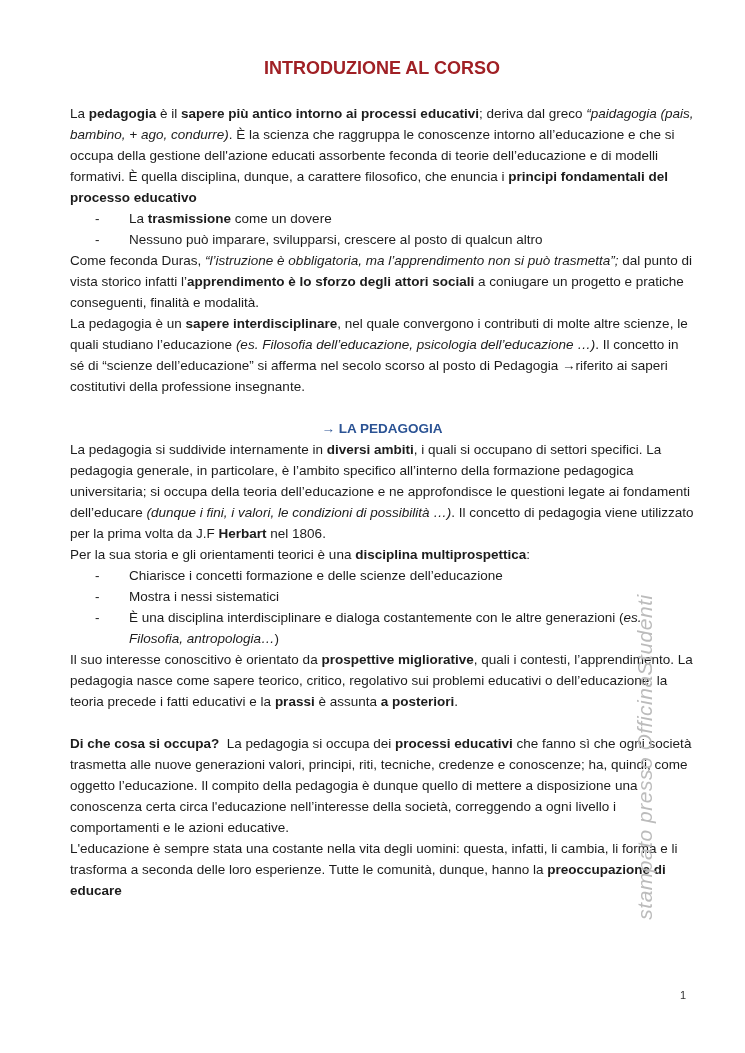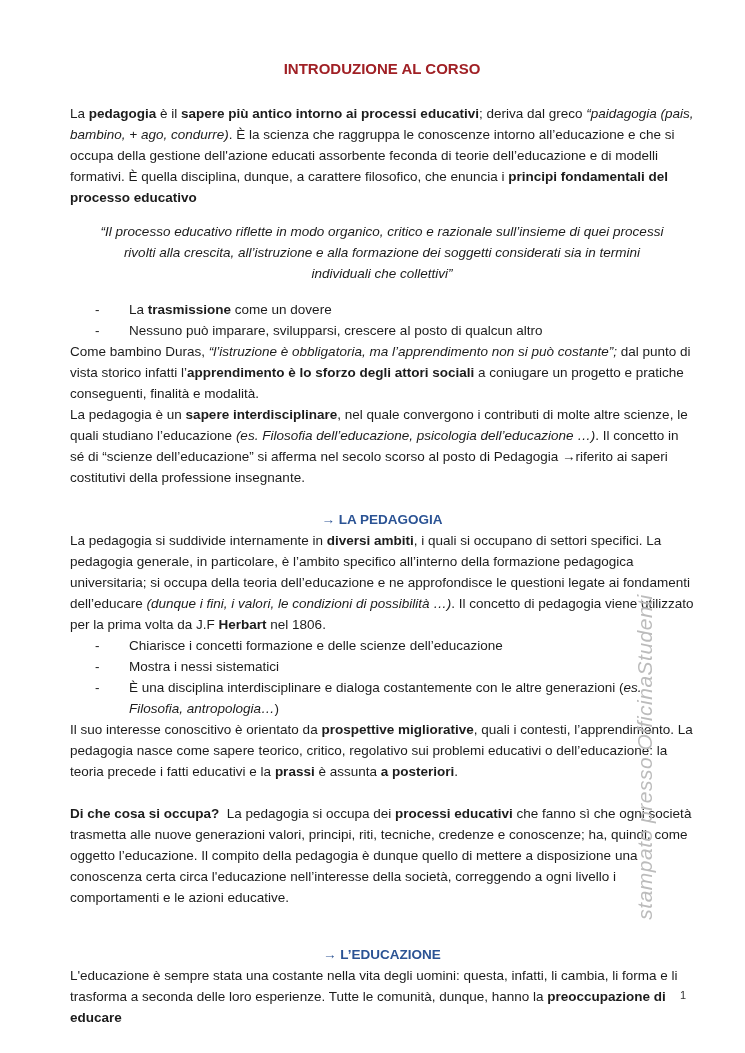--- a/index.html
+++ b/index.html
@@ -21,21 +21,21 @@
     top: 58px;
     width: 624px;
     font-size: 13.5px;
     line-height: 21px;
     text-align: left;
   }
   .page-content p { margin: 0; }
   .title {
     text-align: center;
     font-weight: bold;
-    font-size: 15px;
+    font-size: 18px;
     color: var(--title-color, #A02025);
     margin-bottom: 24px !important;
   }
   .heading {
     font-weight: bold;
     color: var(--heading-color, #2B5394);
     text-align: center;
   }
   .quote {
     text-align: center;
@@ -76,50 +76,49 @@
     font-size: 11px;
     color: #333333;
   }
 </style>
 </head>
 <body style="color: rgb(28, 28, 28);">
 
 <div class="page-content">
     <p class="title"><span class="b">INTRODUZIONE AL CORSO</span></p>
     <p class="paragraph"><span>La </span><span class="b">pedagogia</span><span> è il </span><span class="b">sapere più antico intorno ai processi educativi</span><span>; deriva dal greco </span><span class="i">“paidagogia (pais, bambino, + ago, condurre)</span><span>. È la scienza che raggruppa le conoscenze intorno all’educazione e che si occupa della gestione dell'azione educati assorbente feconda di teorie dell’educazione e di modelli formativi. È quella disciplina, dunque, a carattere filosofico, che enuncia i </span><span class="b">principi fondamentali del processo educativo</span></p>
-    <p class="quote"><span class="i">“Il processo educativo riflette in modo organico, critico e razionale sull’insieme di quei processi rivolti alla crescita, all’istruzione e alla formazione dei soggetti considerati sia in termini individuali che collettivi”</span></p>
     <div class="bullet-list">
       <div class="bullet-item">
         <span class="bullet-marker">-</span>
         <span class="bullet-text"><span>La </span><span class="b">trasmissione</span><span> come un dovere</span></span>
       </div>
       <div class="bullet-item">
         <span class="bullet-marker">-</span>
         <span class="bullet-text"><span>Nessuno può imparare, svilupparsi, crescere al posto di qualcun altro</span></span>
       </div>
     </div>
-    <p class="paragraph"><span>Come bambino Duras, </span><span class="i">“l’istruzione è obbligatoria, ma l’apprendimento non si può costante”;</span><span> dal punto di vista storico infatti l’</span><span class="b">apprendimento è lo sforzo degli attori sociali</span><span> a coniugare un progetto e pratiche conseguenti, finalità e modalità.</span></p>
+    <p class="paragraph"><span>Come feconda Duras, </span><span class="i">“l’istruzione è obbligatoria, ma l’apprendimento non si può trasmetta”;</span><span> dal punto di vista storico infatti l’</span><span class="b">apprendimento è lo sforzo degli attori sociali</span><span> a coniugare un progetto e pratiche conseguenti, finalità e modalità.</span></p>
     <p class="paragraph"><span>La pedagogia è un </span><span class="b">sapere interdisciplinare</span><span>, nel quale convergono i contributi di molte altre scienze, le quali studiano l’educazione </span><span class="i">(es. Filosofia dell’educazione, psicologia dell’educazione …)</span><span>. Il concetto in sé di “scienze dell’educazione” si afferma nel secolo scorso al posto di Pedagogia →riferito ai saperi costitutivi della professione insegnante.</span></p>
     <p class="heading gap-1"><span class="b">→ LA PEDAGOGIA</span></p>
     <p class="paragraph"><span>La pedagogia si suddivide internamente in </span><span class="b">diversi ambiti</span><span>, i quali si occupano di settori specifici. La pedagogia generale, in particolare, è l’ambito specifico all’interno della formazione pedagogica universitaria; si occupa della teoria dell’educazione e ne approfondisce le questioni legate ai fondamenti dell’educare </span><span class="i">(dunque i fini, i valori, le condizioni di possibilità …)</span><span>. Il concetto di pedagogia viene utilizzato per la prima volta da J.F </span><span class="b">Herbart</span><span> nel 1806.</span></p>
+    <p class="paragraph"><span>Per la sua storia e gli orientamenti teorici è una </span><span class="b">disciplina multiprospettica</span><span>:</span></p>
     <div class="bullet-list">
       <div class="bullet-item">
         <span class="bullet-marker">-</span>
         <span class="bullet-text"><span>Chiarisce i concetti formazione e delle scienze dell’educazione</span></span>
       </div>
       <div class="bullet-item">
         <span class="bullet-marker">-</span>
         <span class="bullet-text"><span>Mostra i nessi sistematici</span></span>
       </div>
       <div class="bullet-item">
         <span class="bullet-marker">-</span>
         <span class="bullet-text"><span>È una disciplina interdisciplinare e dialoga costantemente con le altre generazioni (</span><span class="i">es. Filosofia, antropologia…</span><span>)</span></span>
       </div>
     </div>
     <p class="paragraph"><span>Il suo interesse conoscitivo è orientato da </span><span class="b">prospettive migliorative</span><span>, quali i contesti, l’apprendimento. La pedagogia nasce come sapere teorico, critico, regolativo sui problemi educativi o dell’educazione: la teoria precede i fatti educativi e la </span><span class="b">prassi</span><span> è assunta </span><span class="b">a posteriori</span><span>.</span></p>
     <p class="paragraph gap-1"><span class="b u">Di che cosa si occupa?</span><span>&nbsp; La pedagogia si occupa dei </span><span class="b">processi educativi</span><span> che fanno sì che ogni società trasmetta alle nuove generazioni valori, principi, riti, tecniche, credenze e conoscenze; ha, quindi, come oggetto l’educazione. Il compito della pedagogia è dunque quello di mettere a disposizione una conoscenza certa circa l'educazione nell’interesse della società, correggendo a ogni livello i comportamenti e le azioni educative.</span></p>
-    <p class="heading gap-2"><span class="b">→ L’EDUCAZIONE</span></p>
     <p class="paragraph"><span>L'educazione è sempre stata una costante nella vita degli uomini: questa, infatti, li cambia, li forma e li trasforma a seconda delle loro esperienze. Tutte le comunità, dunque, hanno la </span><span class="b">preoccupazione di educare</span></p>
   </div>
 
 <div class="watermark">stampato presso OfficinaStudenti</div>
 
 <div class="page-number">1</div>
 
 </body></html>

